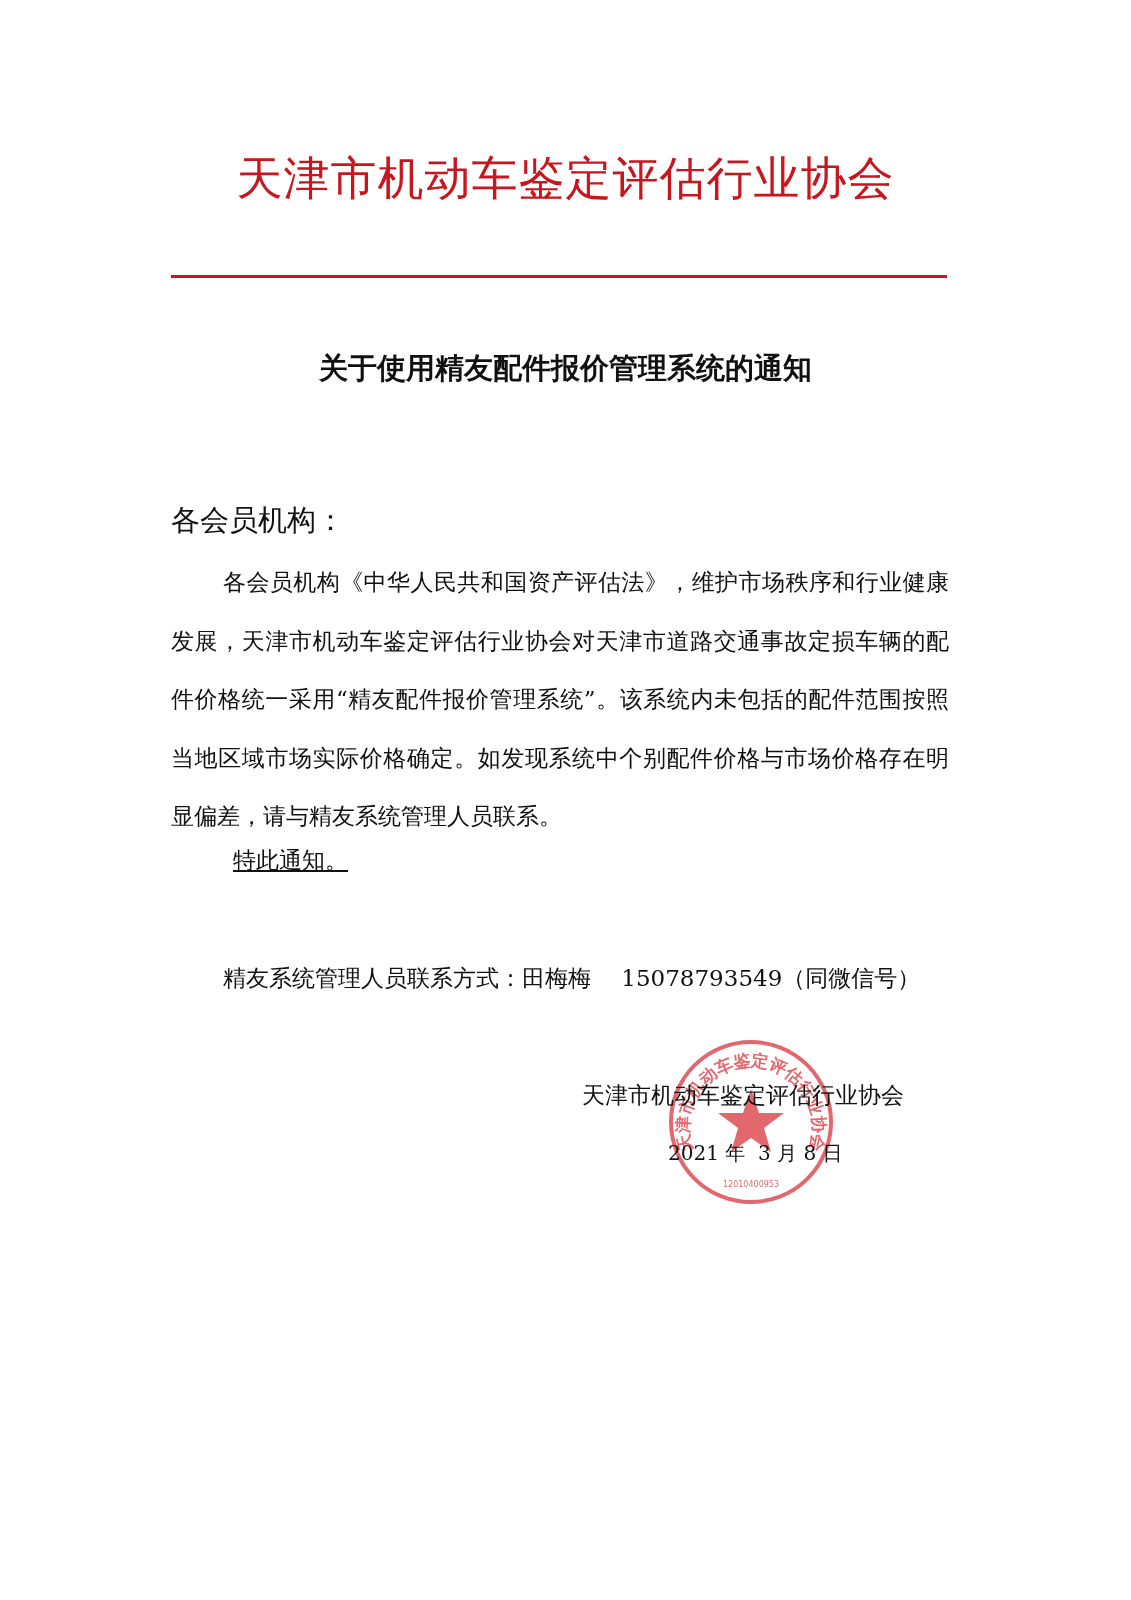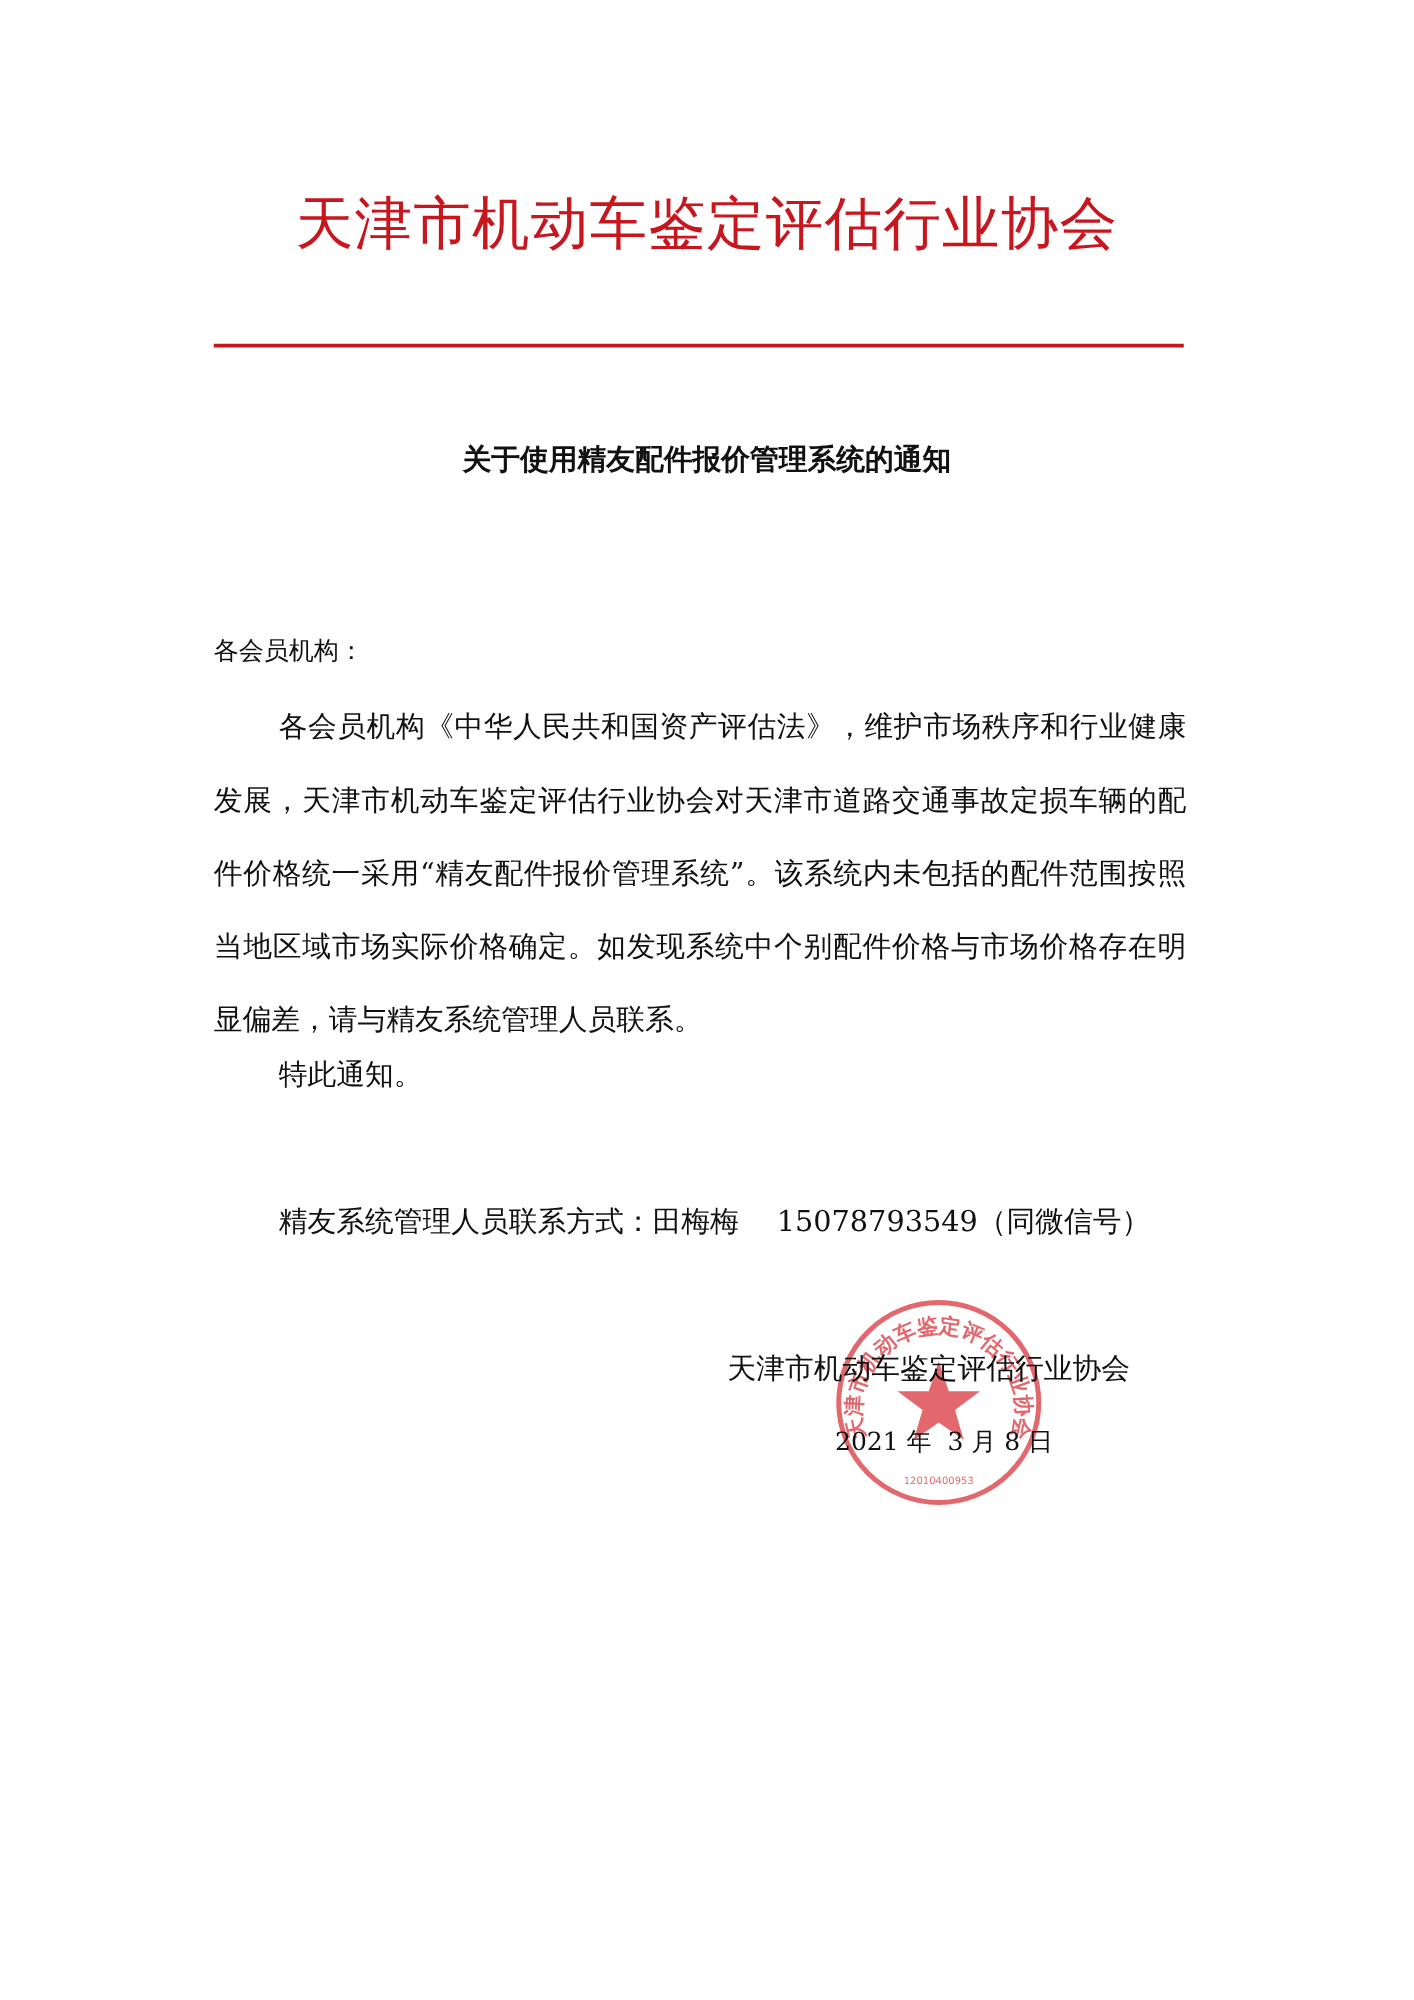--- a/index.html
+++ b/index.html
@@ -2,25 +2,25 @@
 <html><head>
 <meta charset="utf-8">
 <style>
   html, body { margin: 0; padding: 0; background: #ffffff; }
   body { width: 1131px; height: 1600px; position: relative; overflow: hidden;
          font-family: "DejaVu Serif", "Liberation Serif", serif; color: #111; }
   .org-title { position: absolute; left: 0; width: 1131px; top: 148px; text-align: center;
                font-size: 46px; color: #c8161e; letter-spacing: 1px; line-height: 60px; }
   .red-rule { position: absolute; left: 171px; width: 776px; top: 275px; height: 3px; background: #c8161e; }
   .doc-title { position: absolute; left: 0; width: 1131px; top: 348px; text-align: center;
-               font-size: 23px; font-weight: bold; line-height: 40px; font-family: "DejaVu Sans", sans-serif; }
-  .salutation { position: absolute; left: 171px; top: 500px; font-size: 20px; line-height: 40px; }
+               font-size: 29px; font-weight: bold; line-height: 40px; font-family: "DejaVu Sans", sans-serif; }
+  .salutation { position: absolute; left: 171px; top: 500px; font-size: 29px; line-height: 40px; }
   .para { position: absolute; left: 171px; width: 778px; top: 553px; font-size: 23px;
           line-height: 58.5px; text-indent: 52px; text-align: justify; }
-  .closing { position: absolute; left: 223px; top: 840px; font-size: 23px; line-height: 40px; }
+  .closing { position: absolute; left: 233px; top: 840px; font-size: 23px; line-height: 40px; text-decoration: underline; }
   .contact { position: absolute; left: 223px; top: 958px; font-size: 23px; line-height: 40px; white-space: pre; }
   .signer { position: absolute; left: 582px; top: 1075px; font-size: 23px; line-height: 40px; z-index: 2; }
   .date { position: absolute; left: 668px; top: 1133px; font-size: 20px; line-height: 40px; z-index: 2; white-space: pre; }
   .seal { position: absolute; left: 666px; top: 1037px; width: 170px; height: 170px; z-index: 1; opacity: 0.75; }
 </style>
 </head>
 <body>
 
 <div class="org-title">天津市机动车鉴定评估行业协会</div>
 <div class="red-rule"></div>

